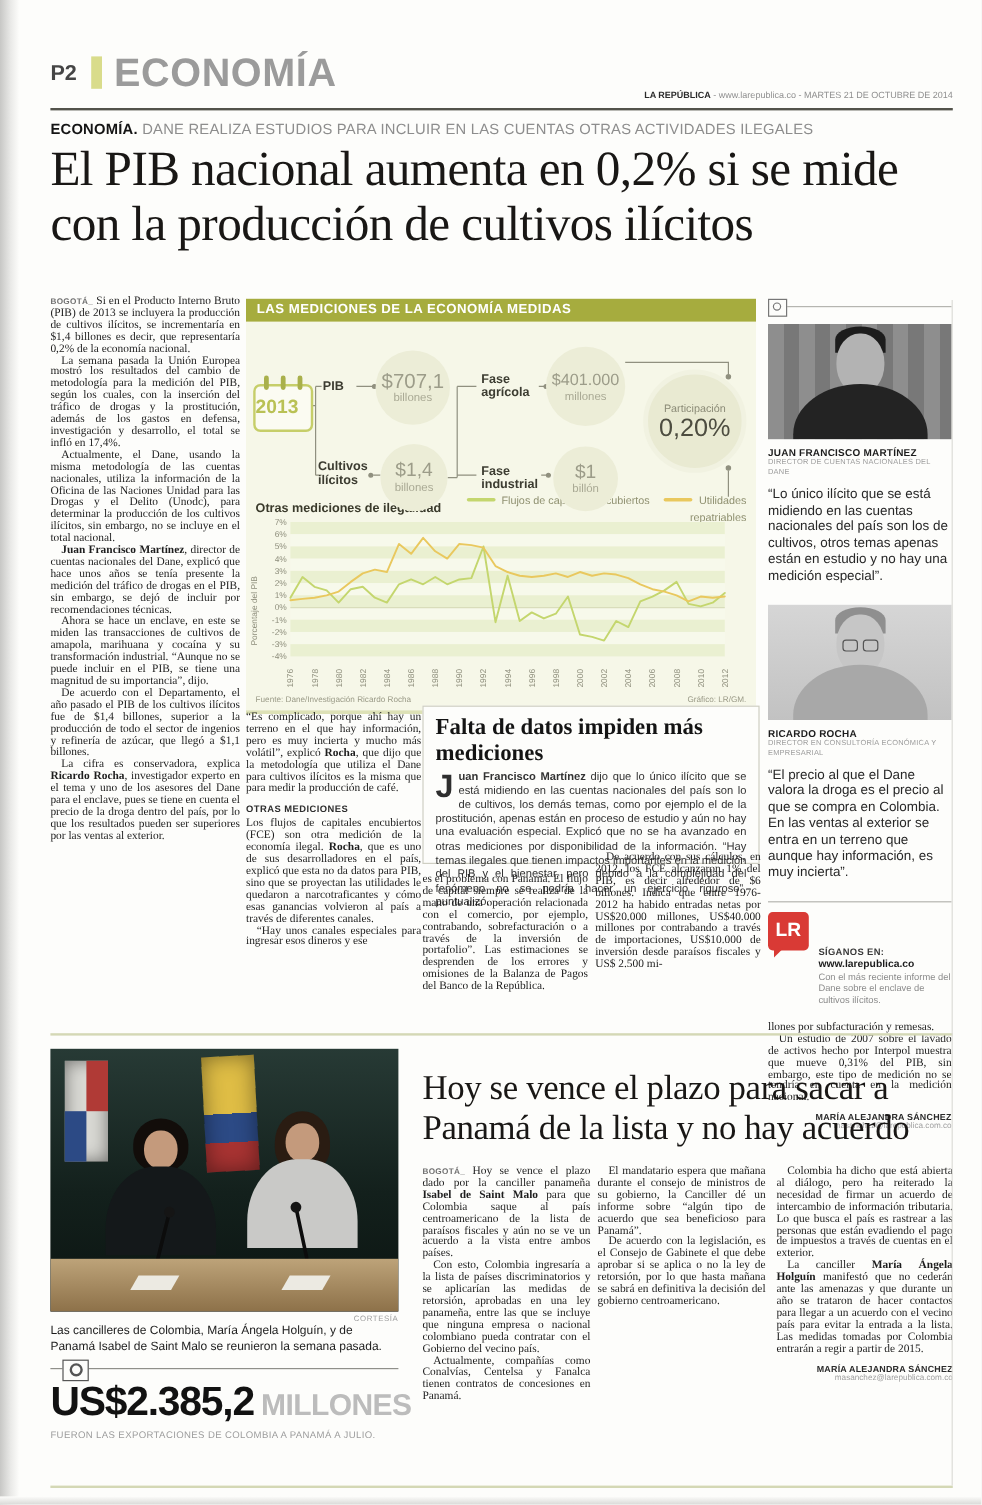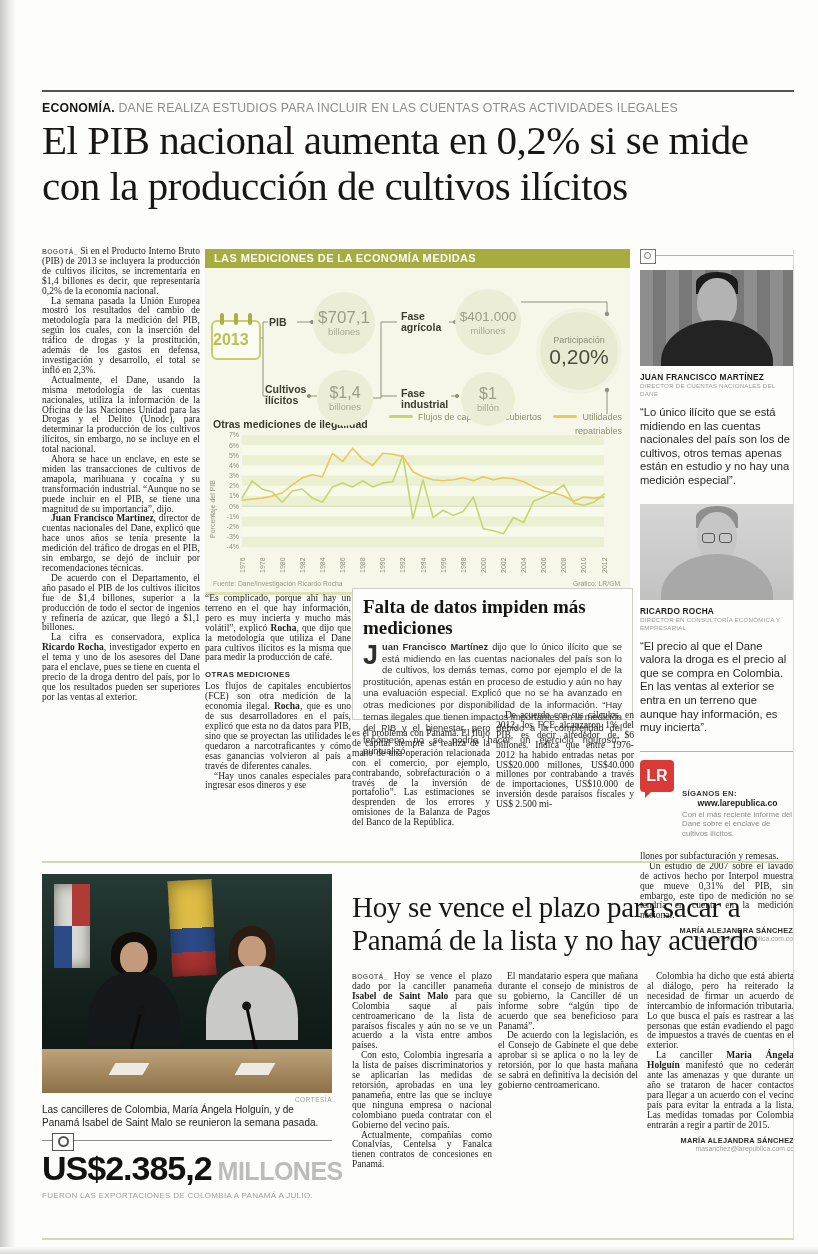--- a/index.html
+++ b/index.html
@@ -113,21 +113,21 @@
   .ptitle{font:6.2px/8px "Liberation Sans",sans-serif;color:#9c9c9c;letter-spacing:.2px;}
   .pquote{font:11.2px/13.6px "Liberation Sans",sans-serif;color:#272727;margin:8px 0 16px;}
   .prule2{border-top:1px solid #b5b5b0;margin:2px 0 8px;}
   .siganos{display:flex;}
   .lrlogo{position:relative;width:34px;height:32px;background:#d93a35;border-radius:4px;flex:0 0 auto;
           color:#fff;font:bold 16px/32px "Liberation Sans",sans-serif;text-align:center;}
   .lrlogo:after{content:"";position:absolute;left:5px;bottom:-6px;border:4px solid transparent;
           border-top-color:#d93a35;border-left-color:#d93a35;}
   .sigtext{padding-left:8px;}
   .sig1{font:bold 7.8px/9px "Liberation Sans",sans-serif;color:#3a3a3a;letter-spacing:.3px;margin-top:29px;}
-  .sig2{font:bold 8.6px/11px "Liberation Sans",sans-serif;color:#1c1c1c;text-align:center;}
+  .sig2{font:bold 8.6px/11px "Liberation Sans",sans-serif;color:#1c1c1c;}
   .sig3{font:7.8px/9.4px "Liberation Sans",sans-serif;color:#8b8b8b;margin-top:1px;}
   .contp{margin-top:14px;}
   .byline{margin-top:5px;text-align:right;}
   .bname{font:bold 7.4px/9px "Liberation Sans",sans-serif;color:#2a2a2a;letter-spacing:.2px;}
   .bmail{font:6.8px/8px "Liberation Sans",sans-serif;color:#a0a0a0;}
 
   
   .divider2{position:absolute;left:42px;top:861px;width:752px;height:2px;background:#d4d8b5;}
   .divider3{position:absolute;left:42px;top:1238px;width:752px;height:2px;background:#d4d8b5;}
 
@@ -179,31 +179,39 @@
   .a2cols{position:absolute;left:0;top:96px;width:442px;}
   .a2c{position:absolute;top:0;width:140px;}
   .a2c1{left:0;} .a2c2{left:146px;} .a2c3{left:295px;width:147px;}
 </style>
 </head>
 <body>
 
 <div class="sheet">
   <div class="edge-left"></div>
 
+  <div class="hdr">
+    <div class="hdr-left">
+      <span class="pageno">P2</span>
+      <span class="accent-sq"></span>
+      <span class="section-name">ECONOMÍA</span>
+    </div>
+    <div class="masthead"><span class="brand">LA REPÚBLICA</span><span> - www.larepublica.co - </span><span>MARTES 21 DE OCTUBRE DE 2014</span></div>
+  </div>
   <div class="rule1"></div>
 
   <div class="kicker kicker1"><b>ECONOMÍA.</b><span> DANE REALIZA ESTUDIOS PARA INCLUIR EN LAS CUENTAS OTRAS ACTIVIDADES ILEGALES</span></div>
   <h1 class="headline1" style="margin:0;font-weight:normal;">El PIB nacional aumenta en 0,2% si se mide con la producción de cultivos ilícitos</h1>
 
   <div class="col c-a1-1">
     <p class="bp"><span class="dl">BOGOTÁ_</span><span> Si en el Producto Interno Bruto (PIB) de 2013 se incluyera la producción de cultivos ilícitos, se incrementaría en $1,4 billones es decir, que representaría 0,2% de la economía nacional.</span></p>
-    <p class="bp ind">La semana pasada la Unión Europea mostró los resultados del cambio de metodología para la medición del PIB, según los cuales, con la inserción del tráfico de drogas y la prostitución, además de los gastos en defensa, investigación y desarrollo, el total se infló en 2,3%.</p>
+    <p class="bp ind">La semana pasada la Unión Europea mostró los resultados del cambio de metodología para la medición del PIB, según los cuales, con la inserción del tráfico de drogas y la prostitución, además de los gastos en defensa, investigación y desarrollo, el total se infló en 17,4%.</p>
     <p class="bp ind">Actualmente, el Dane, usando la misma metodología de las cuentas nacionales, utiliza la información de la Oficina de las Naciones Unidad para las Drogas y el Delito (Unodc), para determinar la producción de los cultivos ilícitos, sin embargo, no se incluye en el total nacional.</p>
+    <p class="bp ind"><b>Juan Francisco Martínez</b><span>, director de cuentas nacionales del Dane, explicó que hace unos años se tenía presente la medición del tráfico de drogas en el PIB, sin embargo, se dejó de incluir por recomendaciones técnicas.</span></p>
     <p class="bp ind">Ahora se hace un enclave, en este se miden las transacciones de cultivos de amapola, marihuana y cocaína y su transformación industrial. “Aunque no se puede incluir en el PIB, se tiene una magnitud de su importancia”, dijo.</p>
-    <p class="bp ind"><b>Juan Francisco Martínez</b><span>, director de cuentas nacionales del Dane, explicó que hace unos años se tenía presente la medición del tráfico de drogas en el PIB, sin embargo, se dejó de incluir por recomendaciones técnicas.</span></p>
     <p class="bp ind">De acuerdo con el Departamento, el año pasado el PIB de los cultivos ilícitos fue de $1,4 billones, superior a la producción de todo el sector de ingenios y refinería de azúcar, que llegó a $1,1 billones.</p>
     <p class="bp ind"><span>La cifra es conservadora, explica </span><b>Ricardo Rocha</b><span>, investigador experto en el tema y uno de los asesores del Dane para el enclave, pues se tiene en cuenta el precio de la droga dentro del país, por lo que los resultados pueden ser superiores por las ventas al exterior.</span></p>
   </div>
 
   <div class="infobox">
     <div class="info-header">LAS MEDICIONES DE LA ECONOMÍA MEDIDAS</div>
     <div class="diagram">
       <svg width="425" height="146">
         <g stroke="#90907f" stroke-width="1" fill="none">
           <path d="M52,70 h6 M58,54 v74 M58,54 h5 M58,128 h5"></path>

